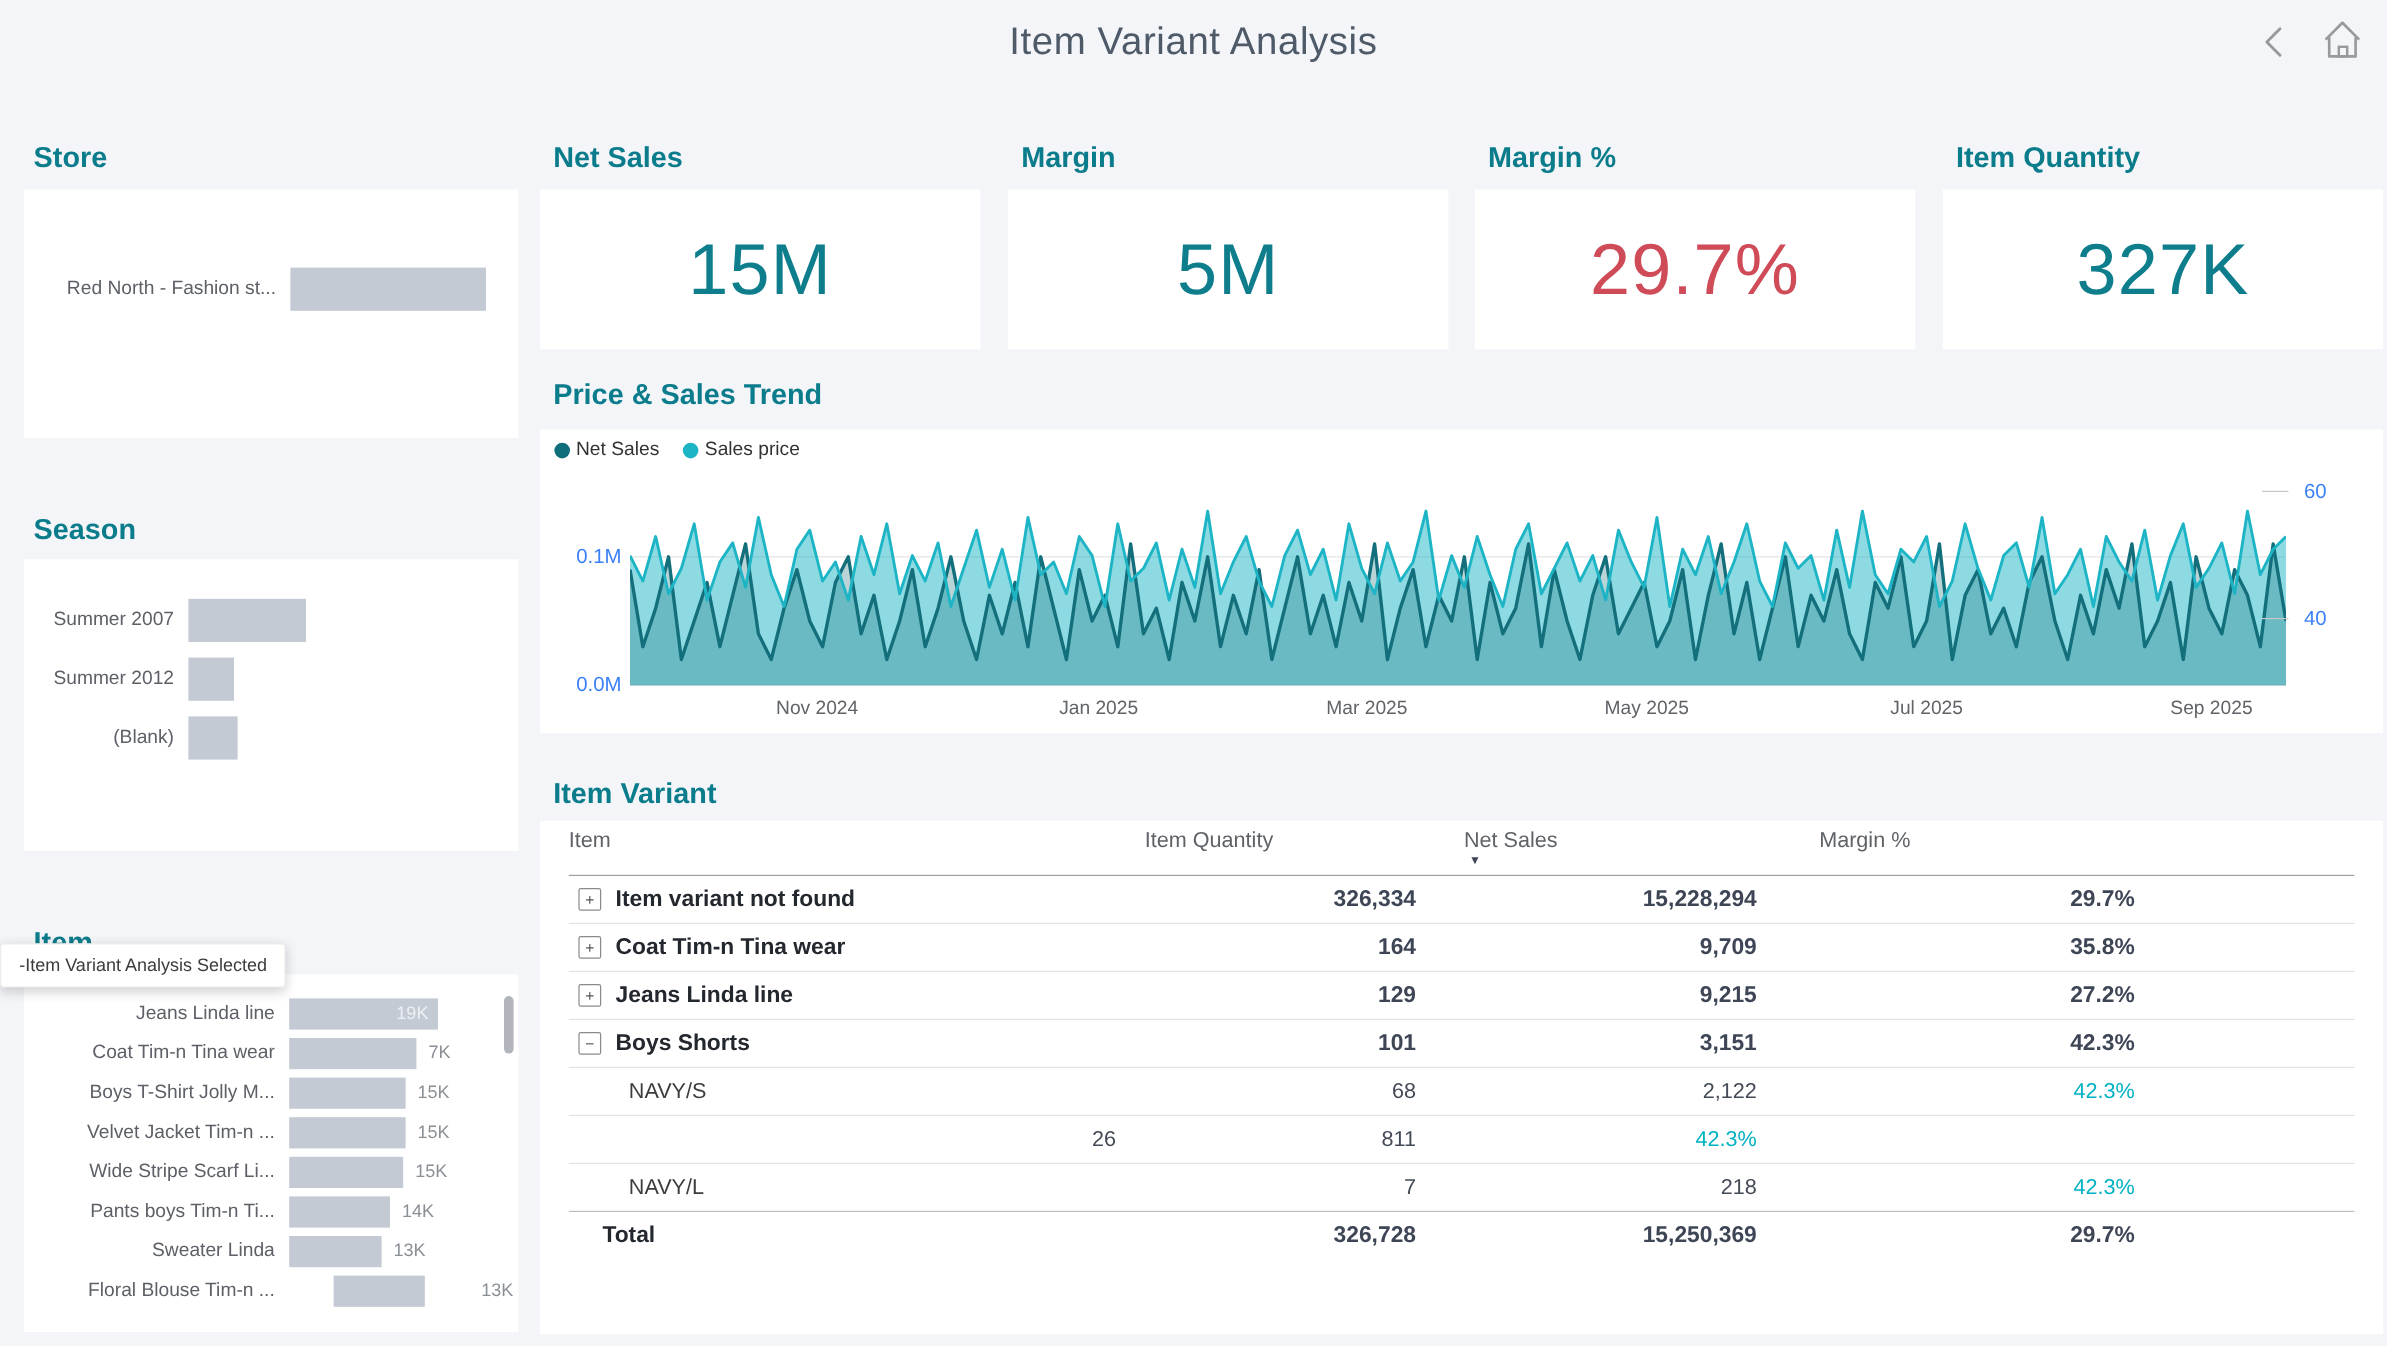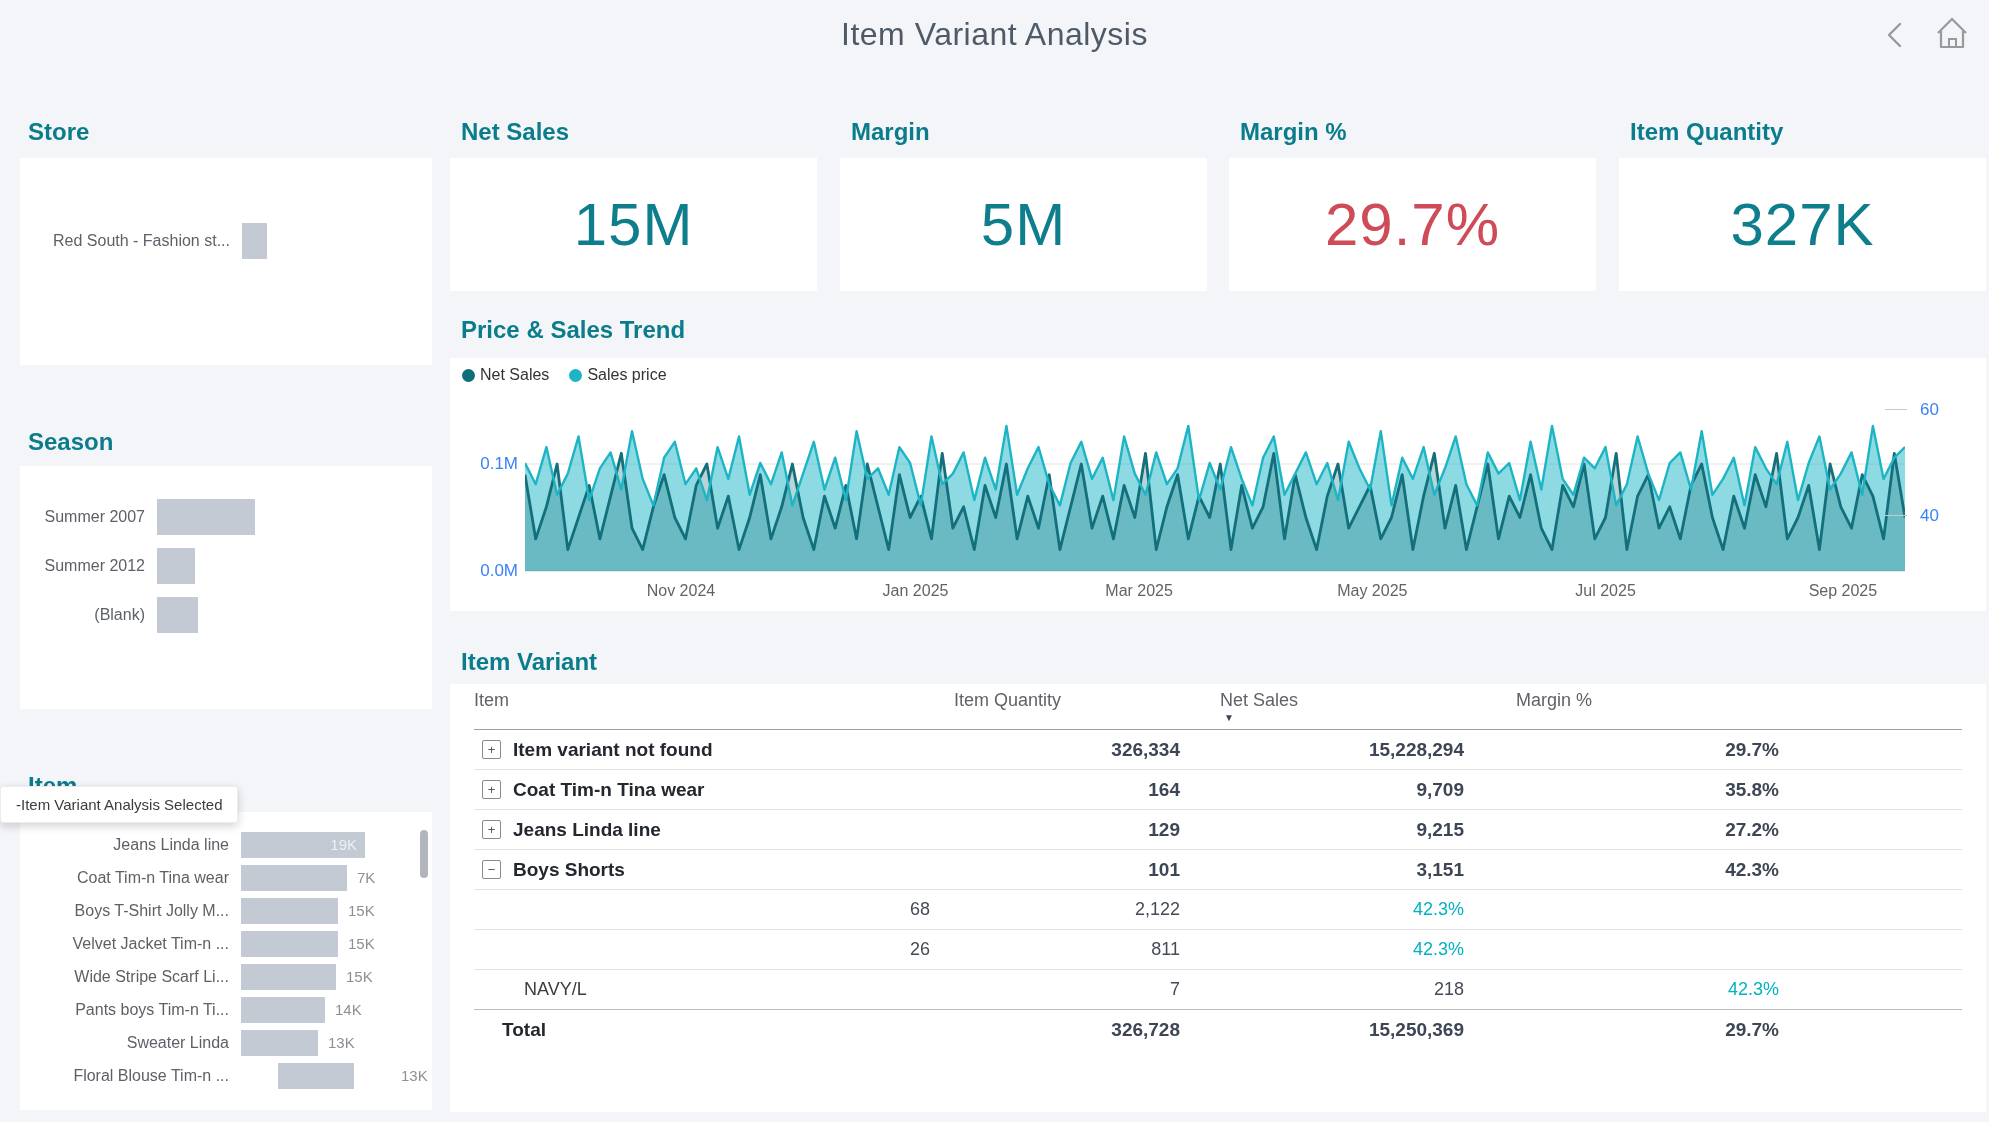--- a/index.html
+++ b/index.html
@@ -64,22 +64,22 @@
     <svg width="40" height="40" viewBox="0 0 40 40">
       <path d="M6 20 L20 6 L34 20" fill="none" stroke="#97999c" stroke-width="2.2" stroke-linejoin="round"></path>
       <path d="M9 18 V34 H31 V18" fill="none" stroke="#97999c" stroke-width="2.2" stroke-linejoin="round"></path>
       <rect x="17" y="26" width="7" height="8" fill="none" stroke="#97999c" stroke-width="2"></rect>
     </svg>
   </div>
 
   <div class="sec-title" style="left:28px;top:118px;">Store</div>
   <div class="card" id="store-card" style="left: 20px; top: 158px; width: 412px; height: 207px; box-sizing: border-box; padding-top: 56px;">
       <div class="hrow" style="height: 53px;">
-        <div class="hlab" style="width: 210px;">Red South - Fashion st...</div>
-        <div class="hbar" style="width: 25px; height: 36px;"></div>
+        <div class="hlab" style="width: 210px;">Red North - Fashion st...</div>
+        <div class="hbar" style="width: 163px; height: 36px;"></div>
       </div>
     </div>
 
   <div class="sec-title" style="left:28px;top:428px;">Season</div>
   <div class="card" id="season-card" style="left: 20px; top: 466px; width: 412px; height: 243px; box-sizing: border-box; padding-top: 26px;">
       <div class="hrow" style="height: 49px;">
         <div class="hlab" style="width: 125px;">Summer 2007</div>
         <div class="hbar" style="width: 98px; height: 36px;"></div>
       </div>
       <div class="hrow" style="height: 49px;">
@@ -237,20 +237,23 @@
           <div class="cell-item">
             <div class="exp">−</div>
             <span class="ilab-group">Boys Shorts</span>
           </div>
           <div class="num">101</div>
           <div class="num">3,151</div>
           <div class="num">42.3%</div>
           <div></div>
         </div>
         <div class="trow">
+          <div class="cell-item">
+            <span class="ilab-sub">NAVY/S</span>
+          </div>
           <div class="num reg">68</div>
           <div class="num reg">2,122</div>
           <div class="num reg mhl">42.3%</div>
           <div></div>
         </div>
         <div class="trow">
           <div class="num reg">26</div>
           <div class="num reg">811</div>
           <div class="num reg mhl">42.3%</div>
           <div></div>

